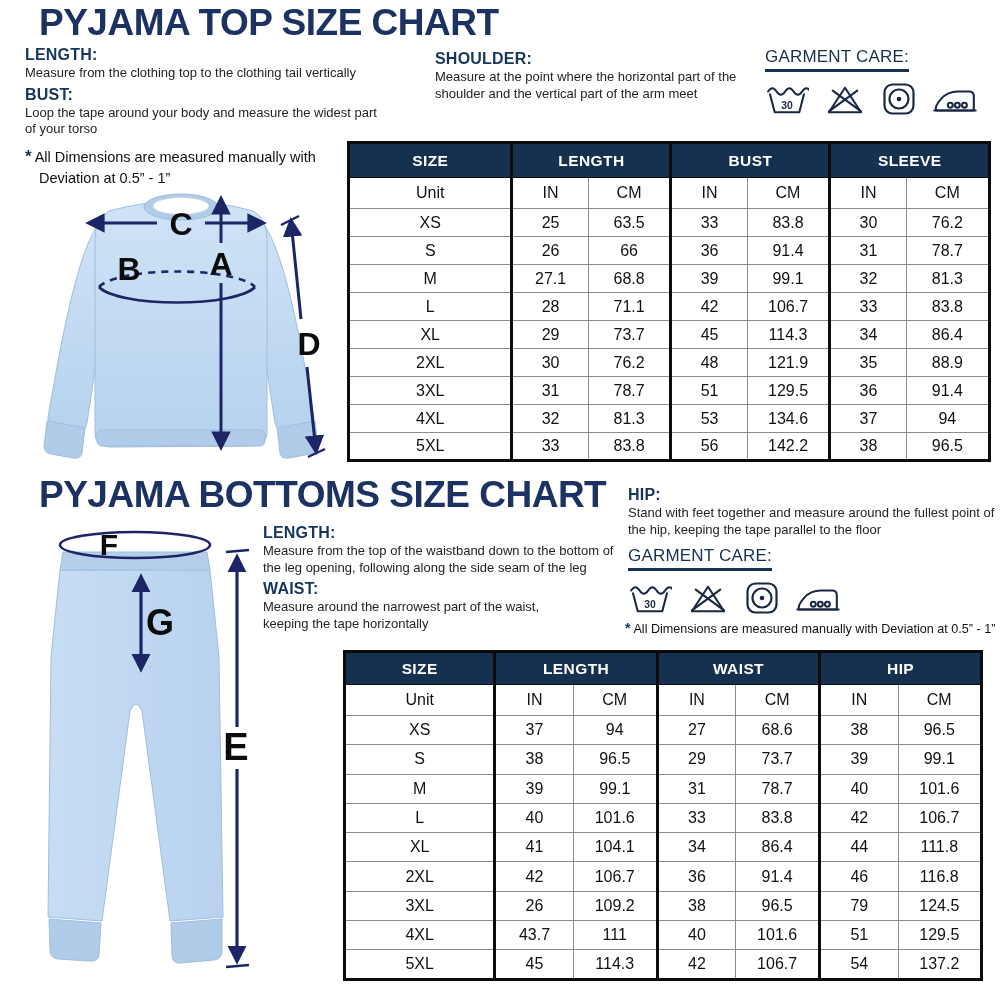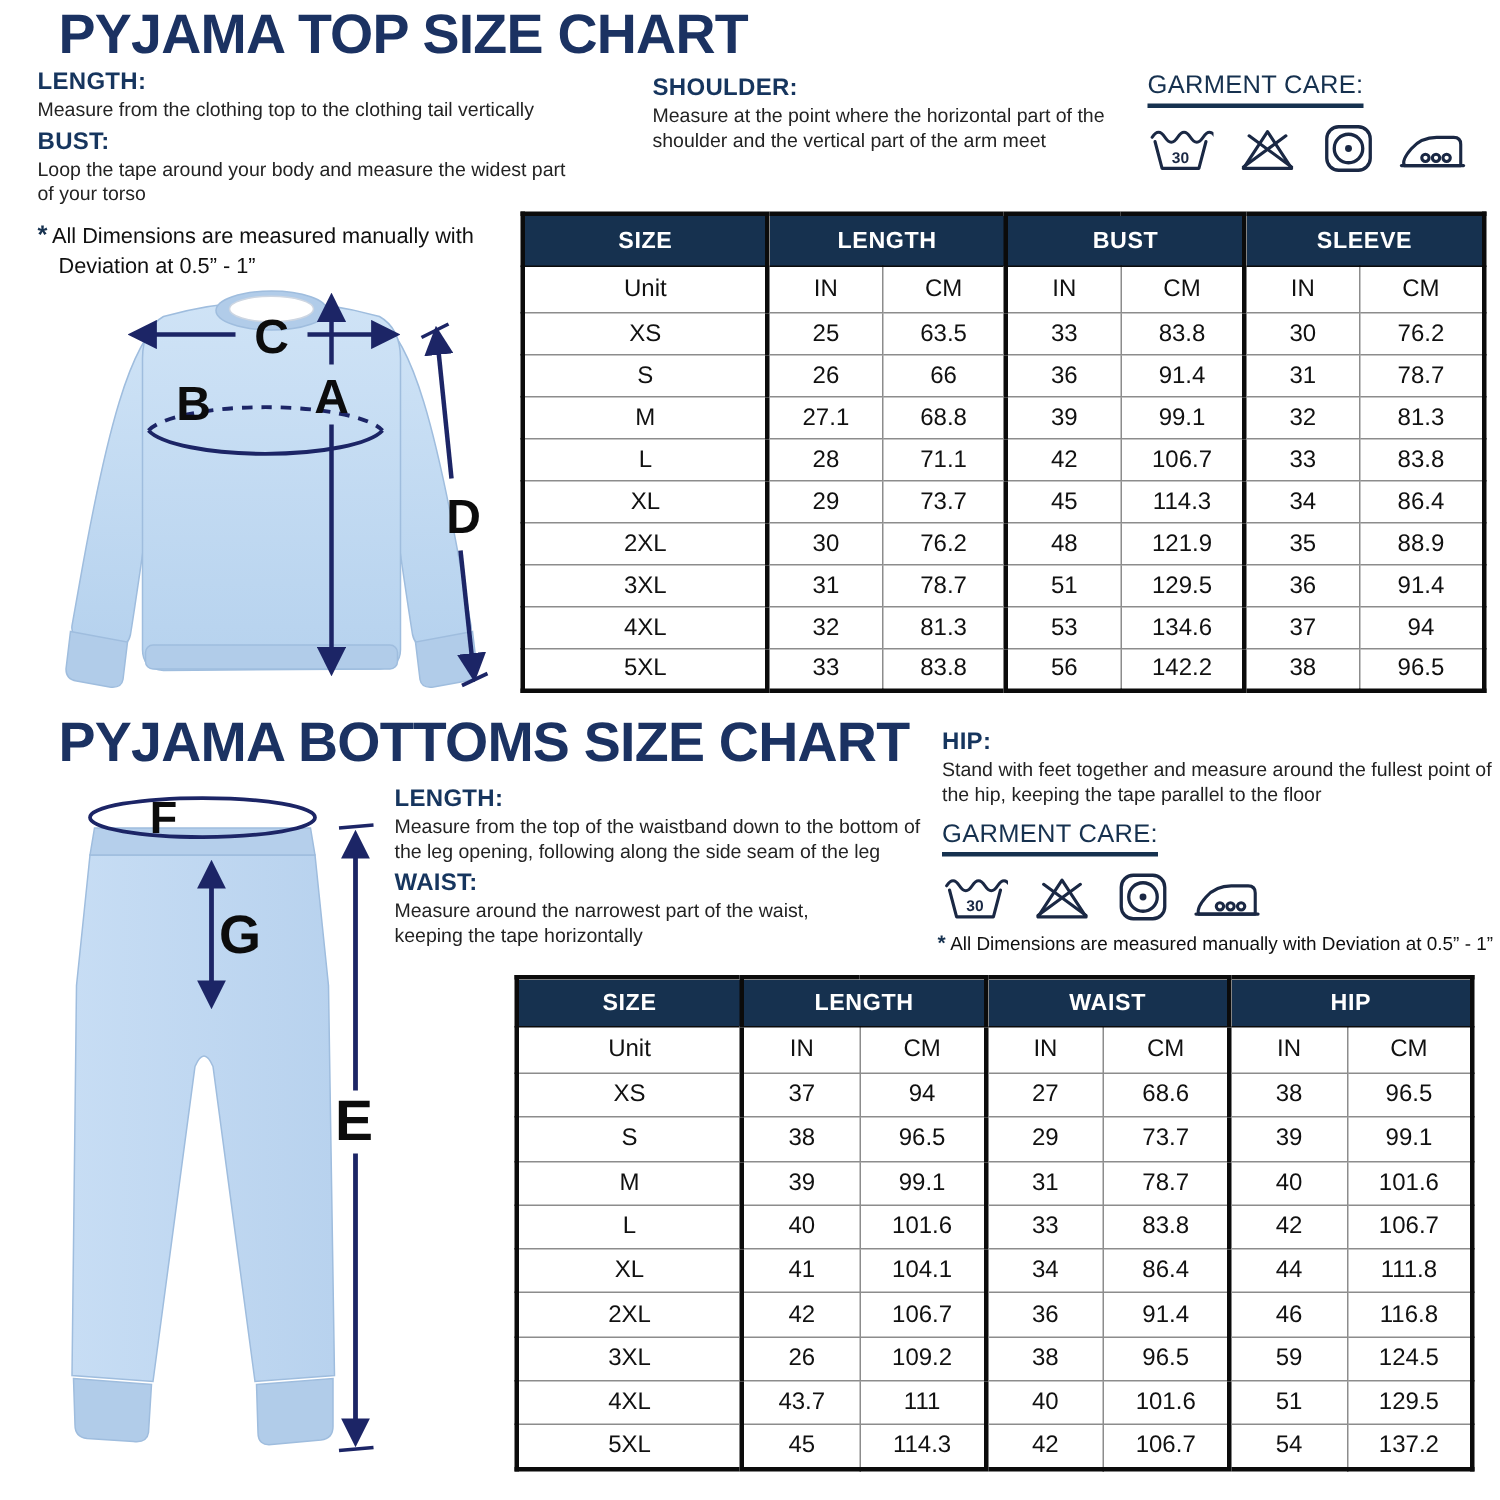--- a/index.html
+++ b/index.html
@@ -392,21 +392,21 @@
           <td>91.4</td>
           <td>46</td>
           <td>116.8</td>
         </tr>
         <tr>
           <td>3XL</td>
           <td>26</td>
           <td>109.2</td>
           <td>38</td>
           <td>96.5</td>
-          <td>59</td>
+          <td>79</td>
           <td>124.5</td>
         </tr>
         <tr>
           <td>4XL</td>
           <td>43.7</td>
           <td>111</td>
           <td>40</td>
           <td>101.6</td>
           <td>51</td>
           <td>129.5</td>

